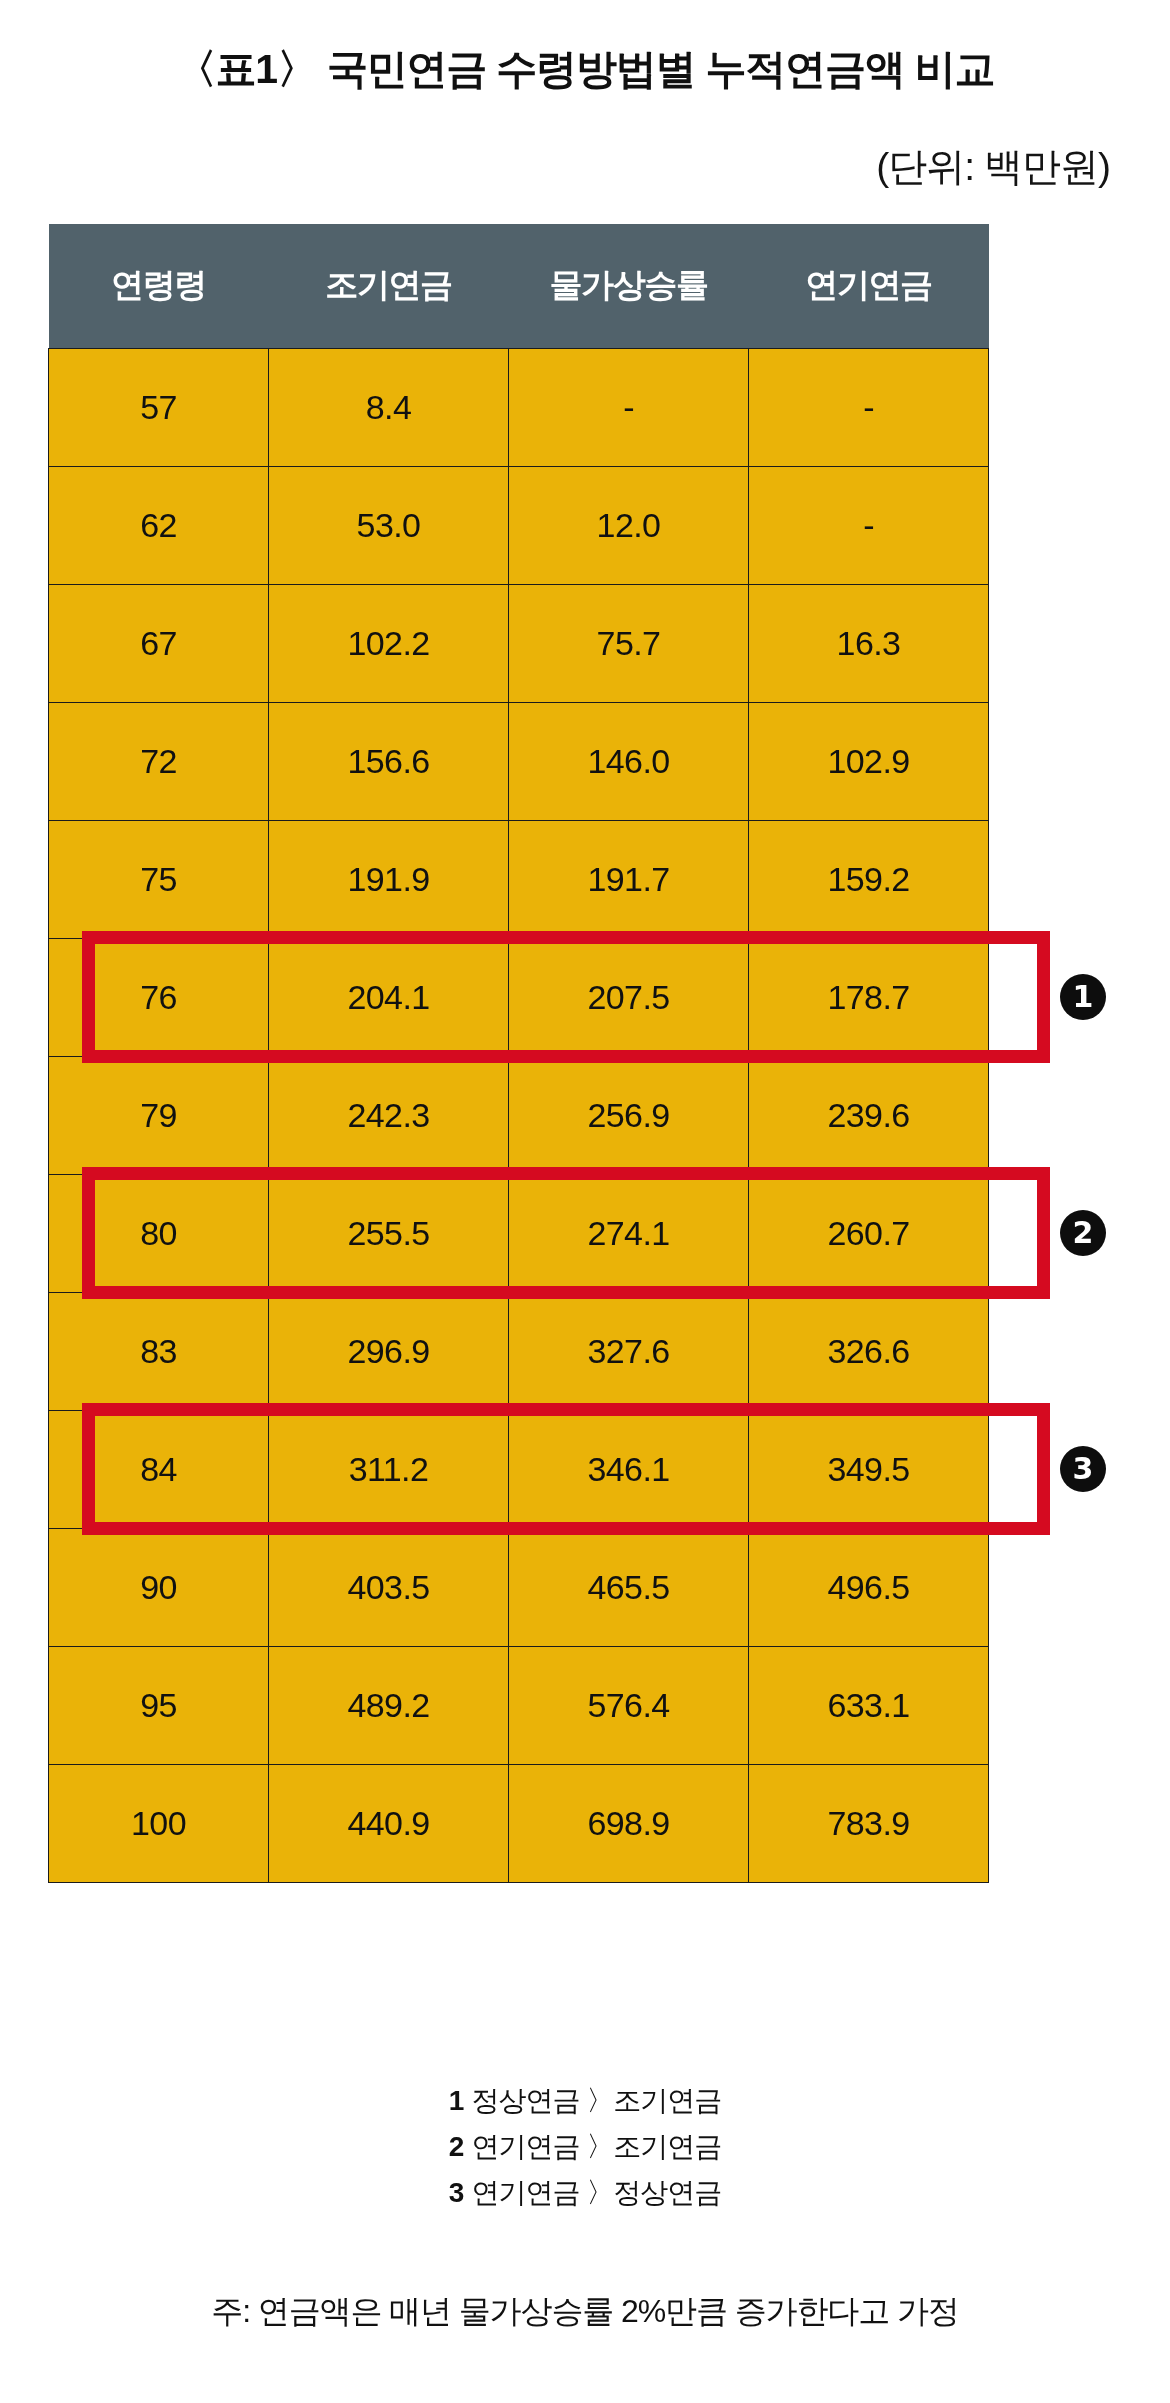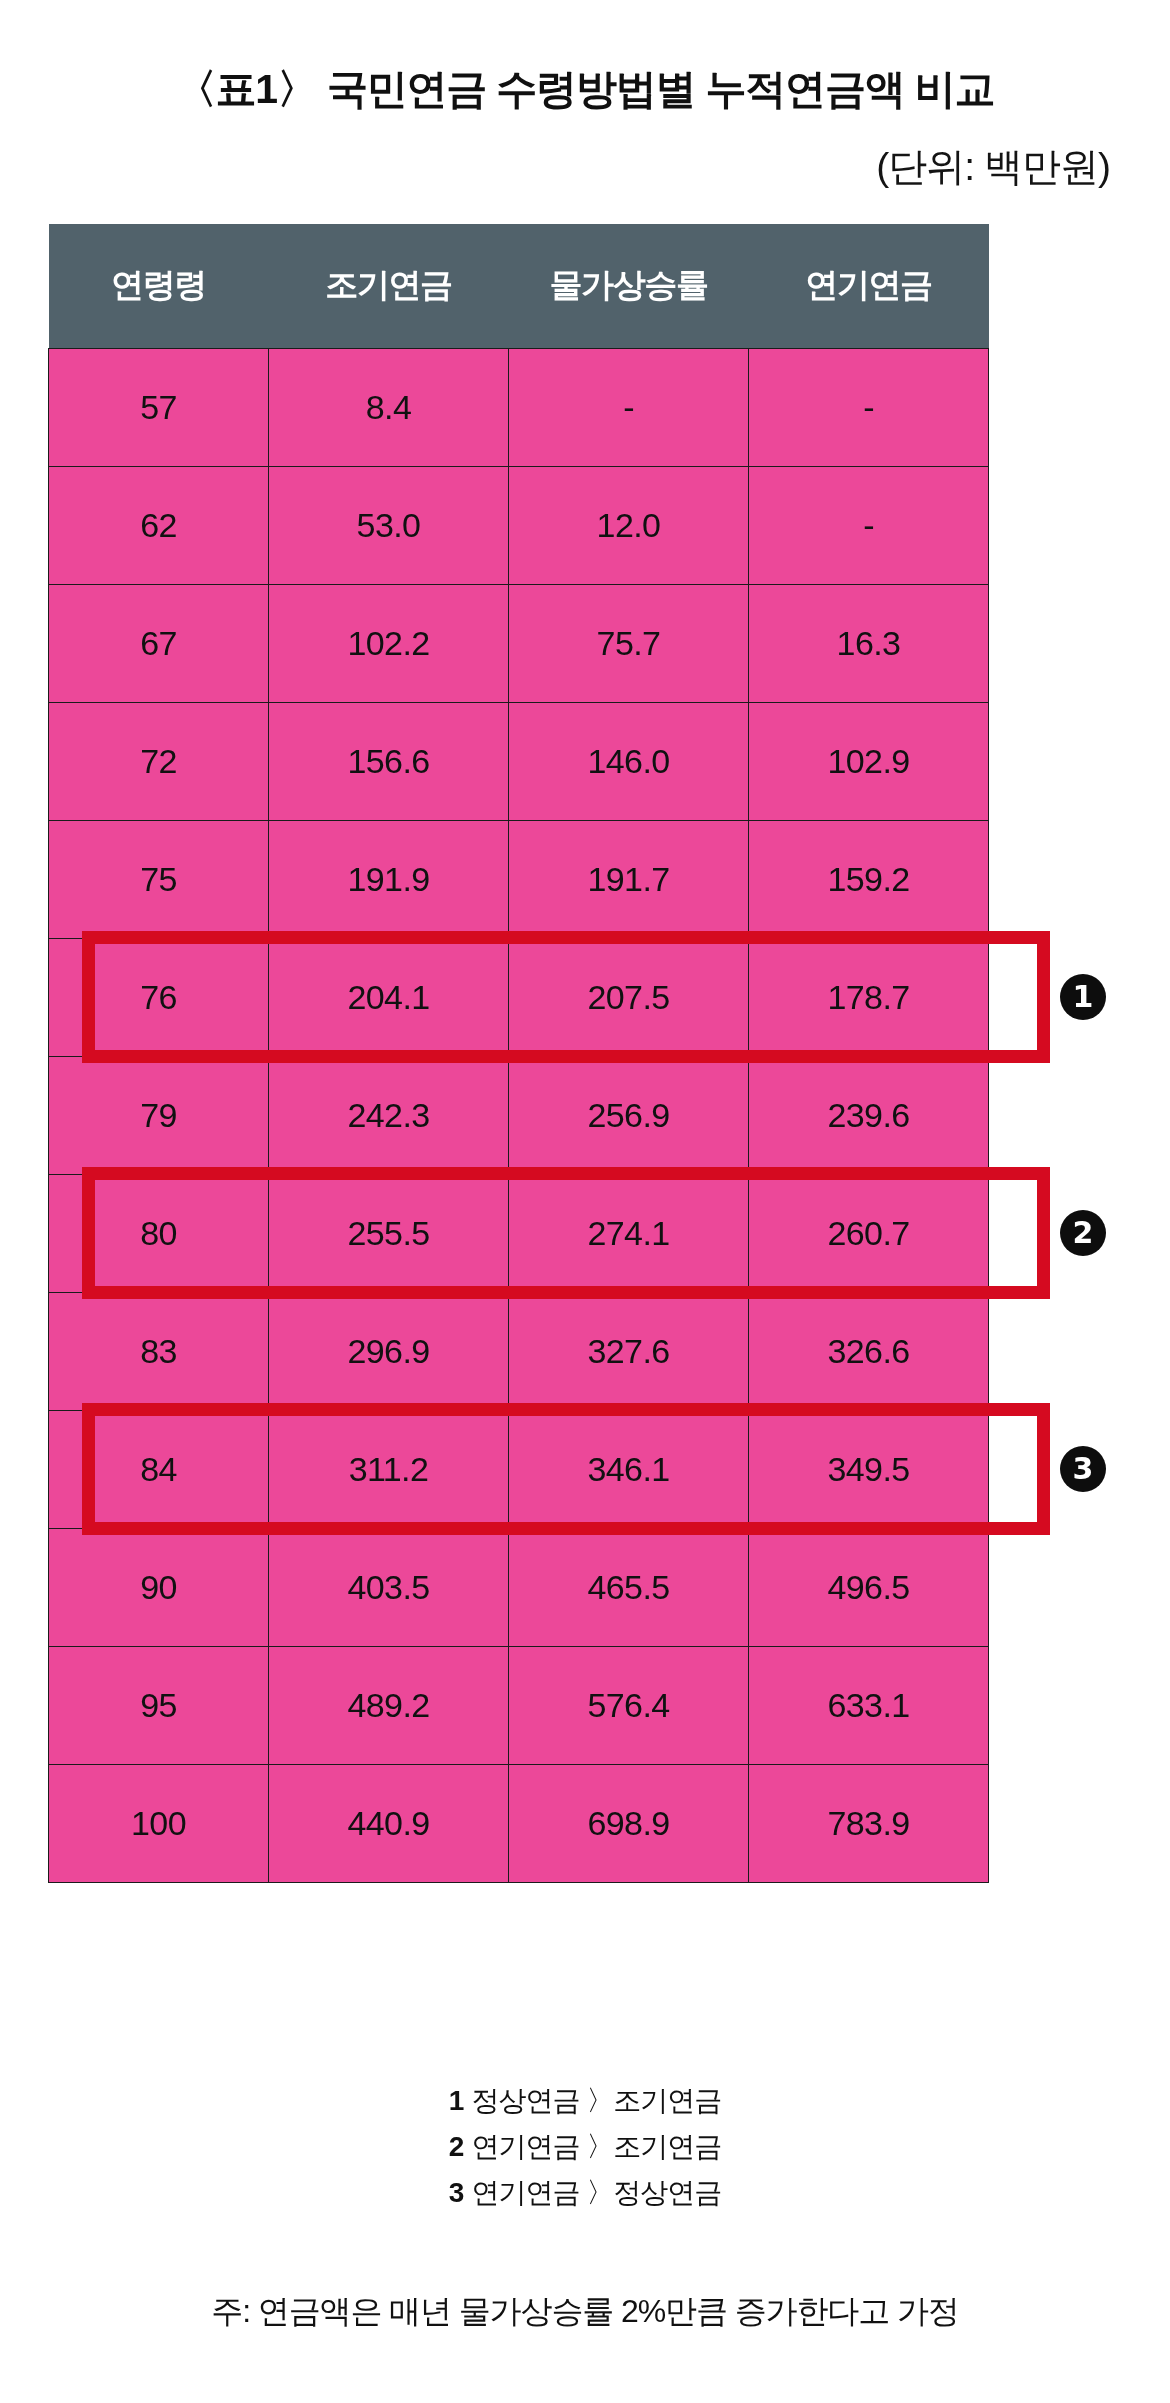--- a/index.html
+++ b/index.html
@@ -25,21 +25,20 @@
     position: absolute;
     left: 0;
     top: 42px;
     width: 1170px;
     text-align: center;
     font-size: 41px;
     font-weight: 700;
     color: #101010;
     letter-spacing: -1.2px;
     white-space: nowrap;
-    margin-top: 20px;
   }
 
   .unit-line {
     position: absolute;
     right: 60px;
     top: 140px;
     font-size: 39px;
     font-weight: 400;
     color: #141414;
     letter-spacing: -1px;
@@ -77,21 +76,21 @@
   }
 
   table.pension tbody td {
     height: 118px;
     text-align: center;
     vertical-align: middle;
     font-size: 34px;
     font-weight: 400;
     color: #111111;
     border: 1.6px solid #1b1b1b;
-    background: #ec4899;
+    background: #eab308;
     letter-spacing: -0.6px;
     white-space: nowrap;
   }
 
   
   tr.hl { position: relative; }
 
   
   .hl-box {
     position: absolute;

